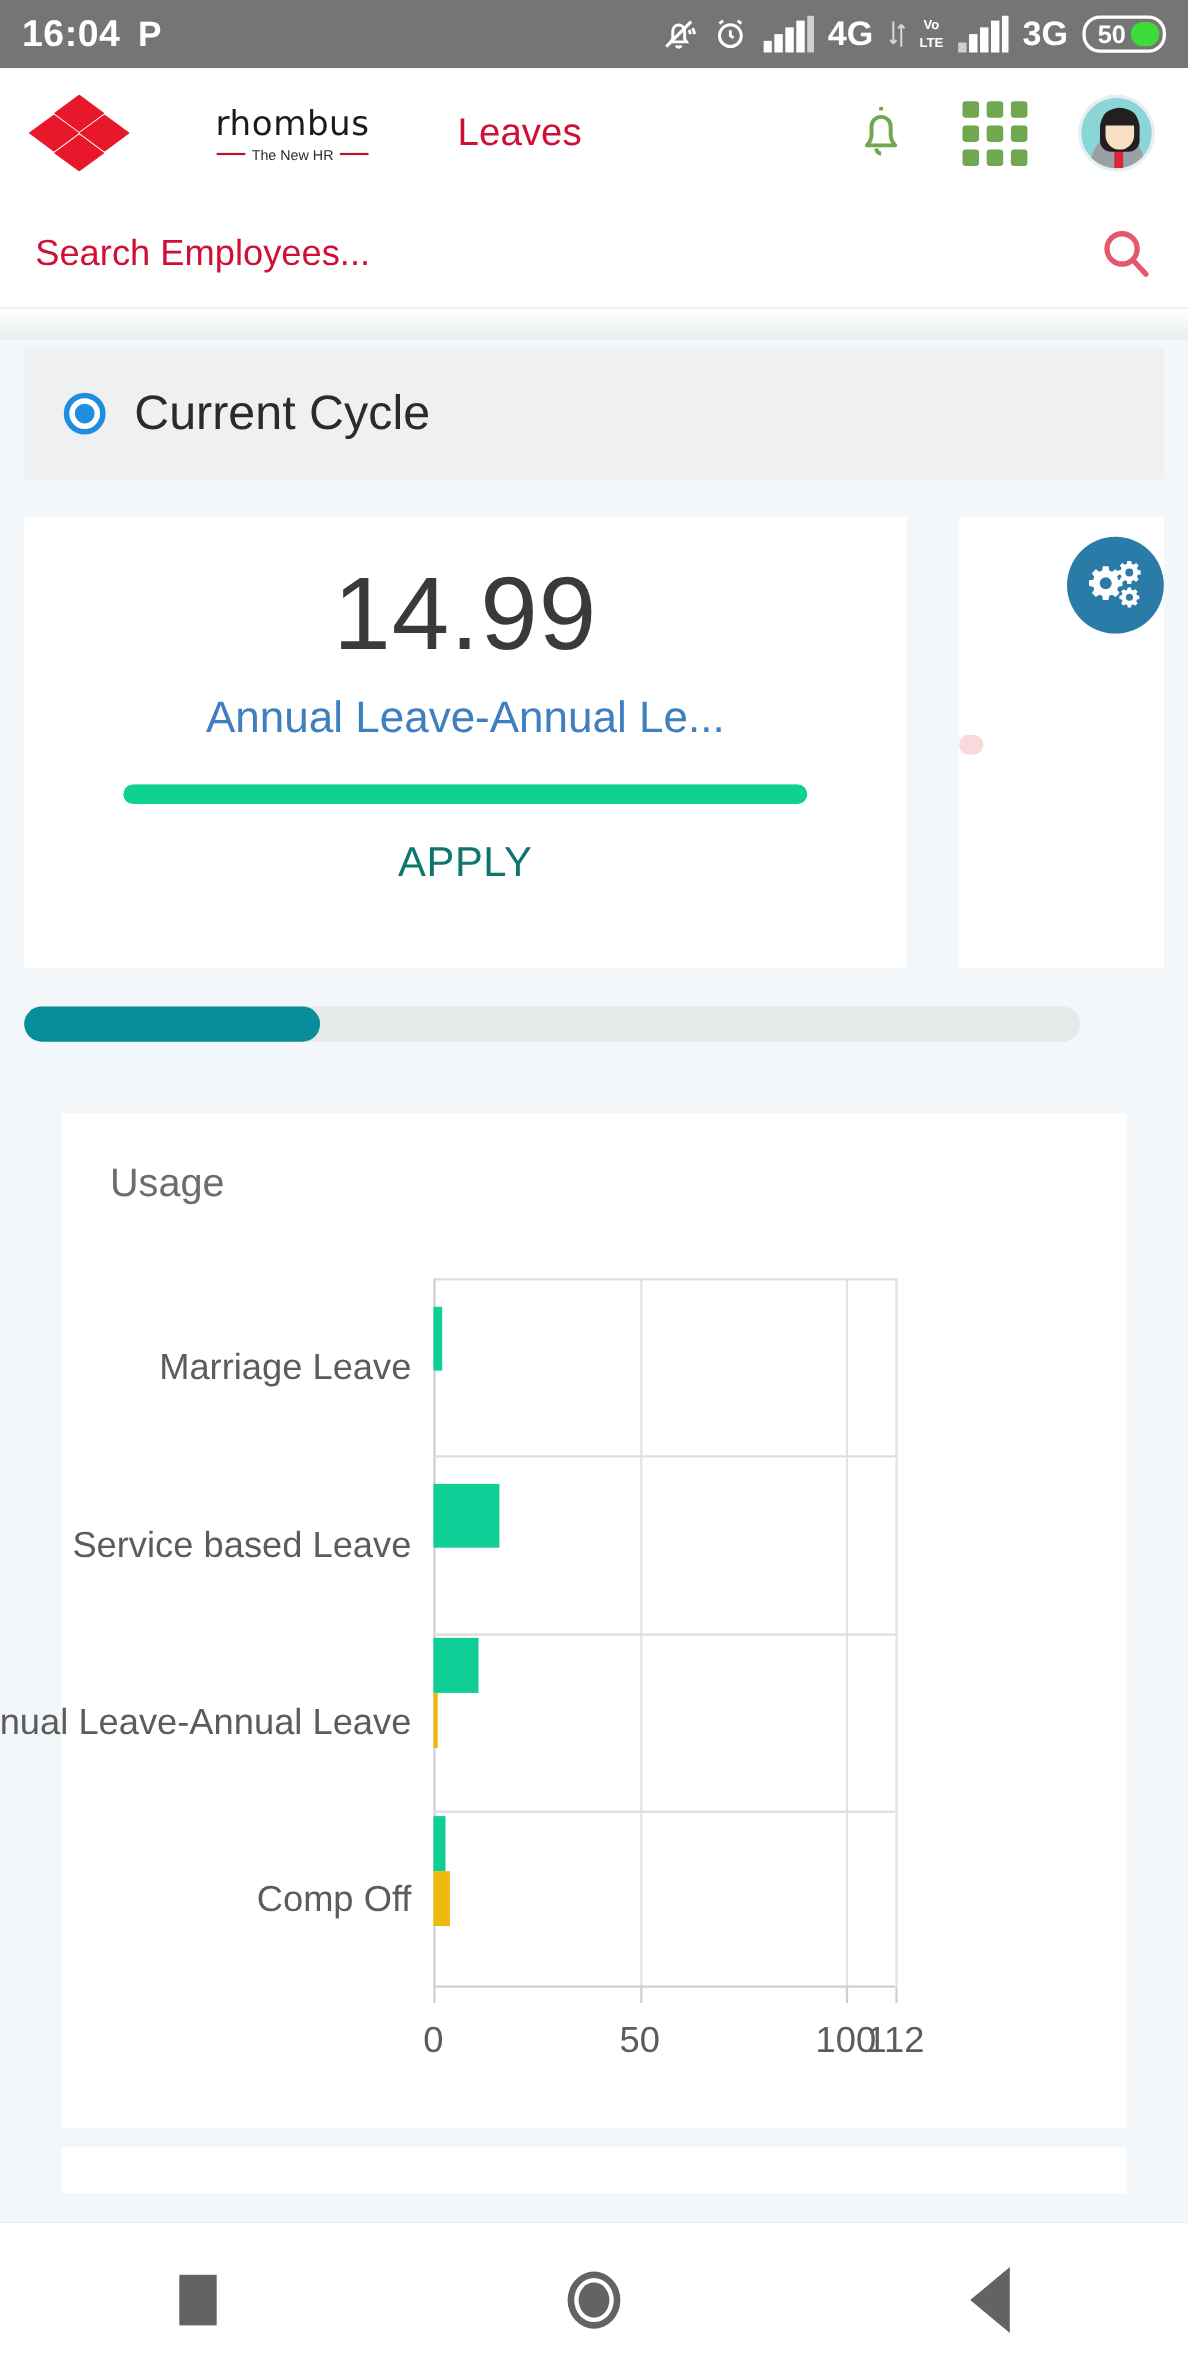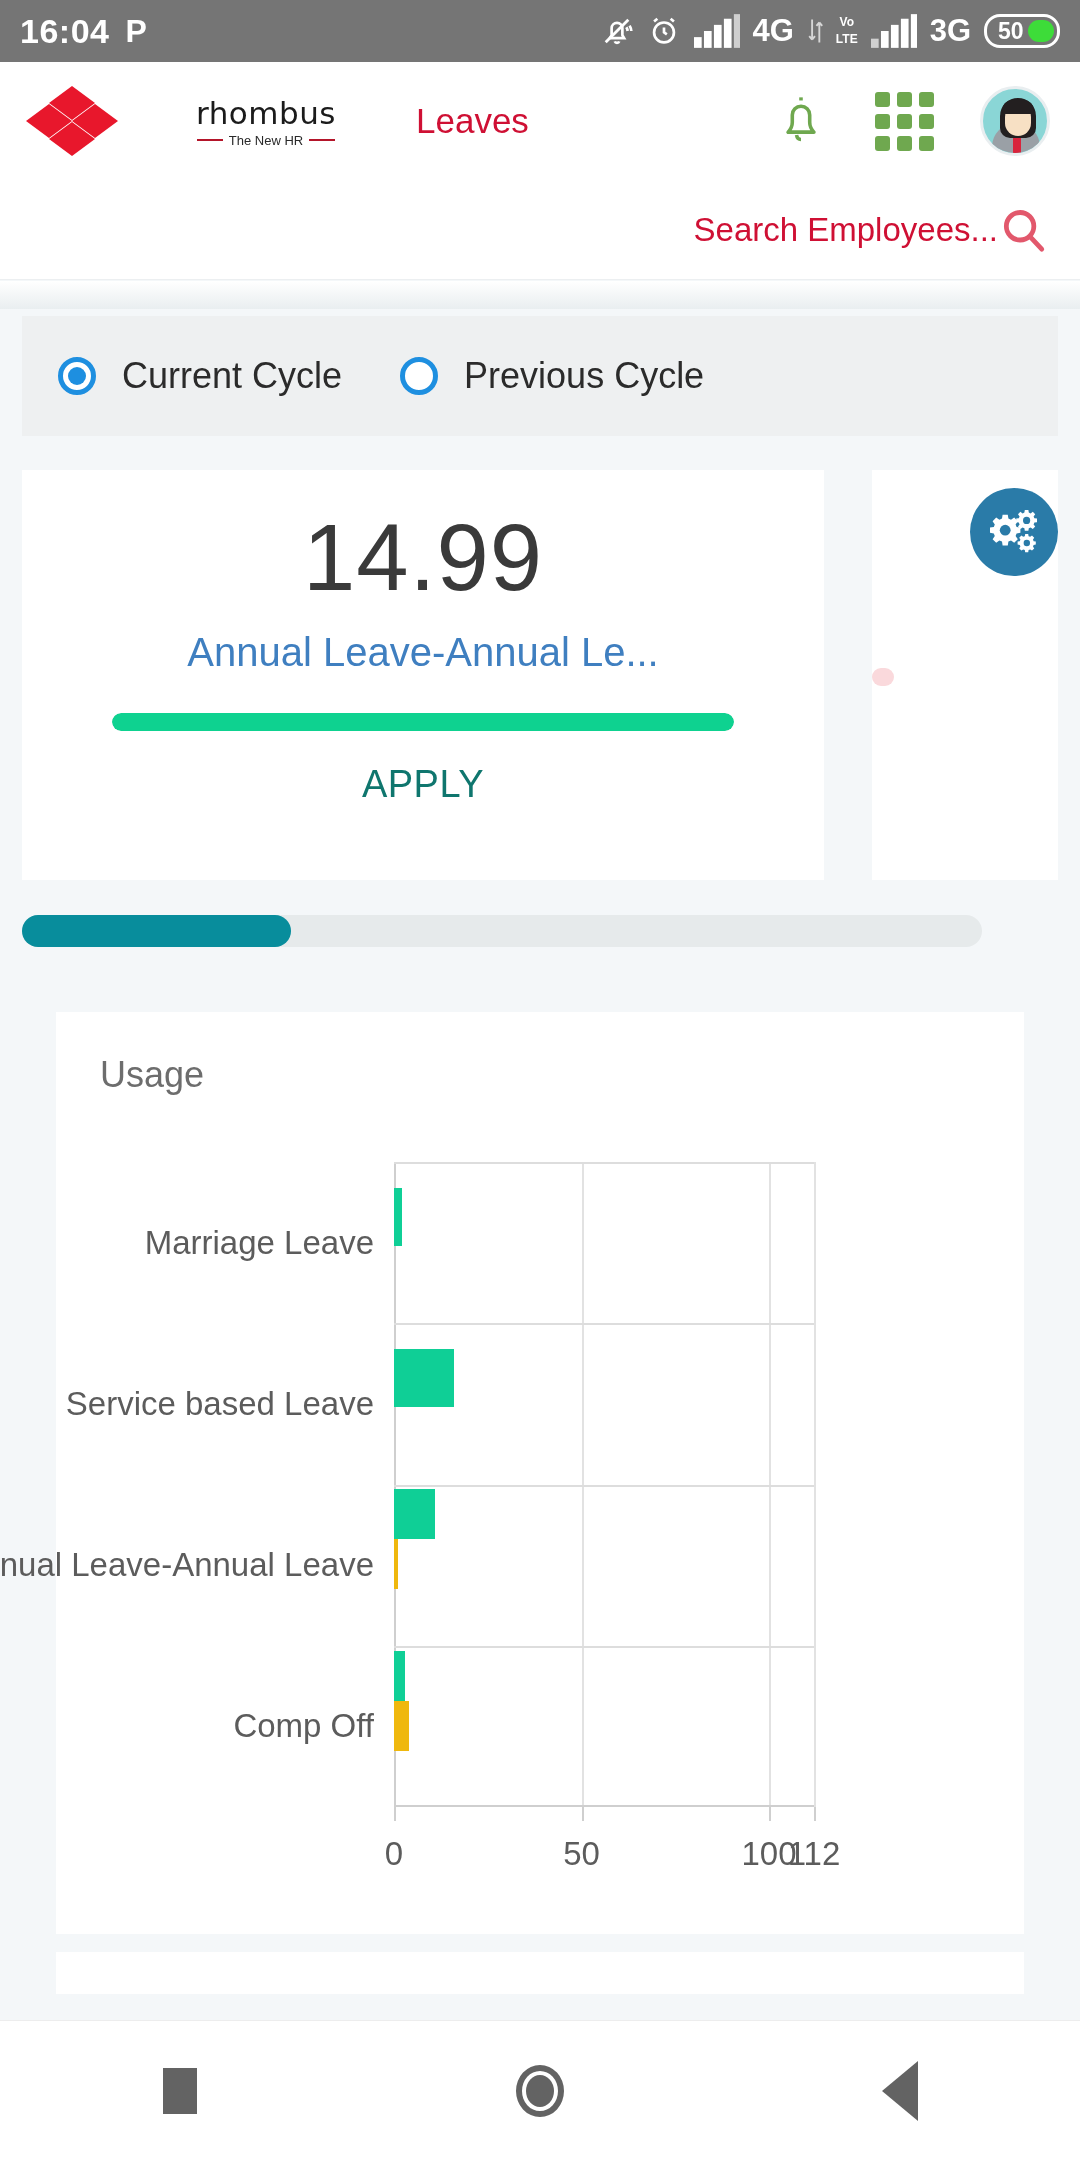--- a/index.html
+++ b/index.html
@@ -57,40 +57,40 @@
   .av-bang { position:absolute; top:11px; left:19px; width:32px; height:14px; background:#231f20; border-radius: 16px 16px 6px 6px; }
 
   
   .searchbar {
     position: absolute; top: 180px; left: 0; width: 1080px; height: 100px;
     background: #ffffff; display: flex; align-items: center;
     padding: 0 32px; border-bottom: 1px solid #eceff1;
   }
   .search-input {
     border: 0; outline: 0; background: transparent; flex: 1;
-    font-family: "Liberation Sans", sans-serif; font-size: 33px; color: #cf1034; text-align: right;
+    font-family: "Liberation Sans", sans-serif; font-size: 33px; color: #cf1034;
   }
   .search-input::placeholder { color: #cf1034; opacity: 1; }
   .search-btn { background:none; border:0; padding:0; cursor:pointer; display:flex; }
 
   .strip { position: absolute; top: 281px; left: 0; width: 1080px; height: 28px;
            background: linear-gradient(#ffffff, #e9eef0); }
 
   
   .cycle-bar {
     position: absolute; top: 316px; left: 22px; width: 1036px; height: 120px;
     background: #eef0f1; display: flex; align-items: center; padding-left: 36px; gap: 0;
   }
   .radio-opt { display: flex; align-items: center; cursor: pointer; }
   .radio {
     width: 38px; height: 38px; border-radius: 50%; border: 5px solid #1e8fe0;
     background: #ffffff; display:flex; align-items:center; justify-content:center; flex: none;
   }
   .radio.on::after { content:""; width: 18px; height: 18px; border-radius: 50%; background: #1e8fe0; }
-  .radio-lbl { margin-left: 26px; font-size: 36px; color: #2b2b2b; white-space: nowrap; }
+  .radio-lbl { margin-left: 26px; font-size: 44px; color: #2b2b2b; white-space: nowrap; }
   .gap { width: 58px; }
 
   
   .cards { position: absolute; top: 470px; left: 22px; width: 1036px; height: 410px; }
   .card {
     position: absolute; top: 0; background: #ffffff; height: 410px;
     display: flex; flex-direction: column; align-items: center;
   }
   .card-main { left: 0; width: 802px; }
   .card-peek { left: 850px; width: 186px; }
@@ -247,24 +247,20 @@
     </button>
   </div>
   <div class="strip"></div>
 
   <div class="cycle-bar">
     <div class="radio-opt">
       <span class="radio on"></span>
       <span class="radio-lbl">Current Cycle</span>
     </div>
     <span class="gap"></span>
-    <div class="radio-opt">
-      <span class="radio"></span>
-      <span class="radio-lbl">Previous Cycle</span>
-    </div>
   </div>
 
   <div class="cards">
     <div class="card card-main">
       <div class="card-value">14.99</div>
       <div class="card-type">Annual Leave-Annual Le...</div>
       <div class="card-progress">
           <i id="mainProgress" style="width: 100%; background: rgb(14, 210, 144);"></i>
         </div>
       <button class="card-apply">APPLY</button>

